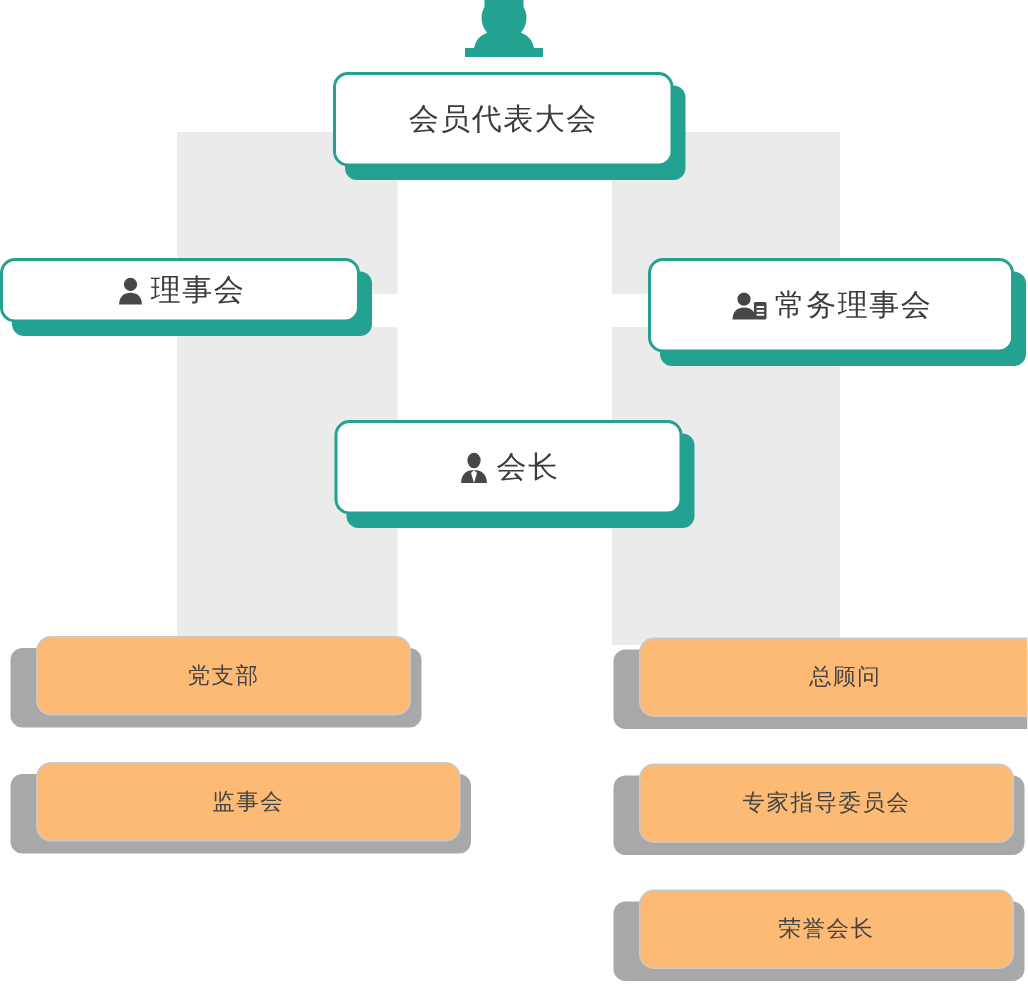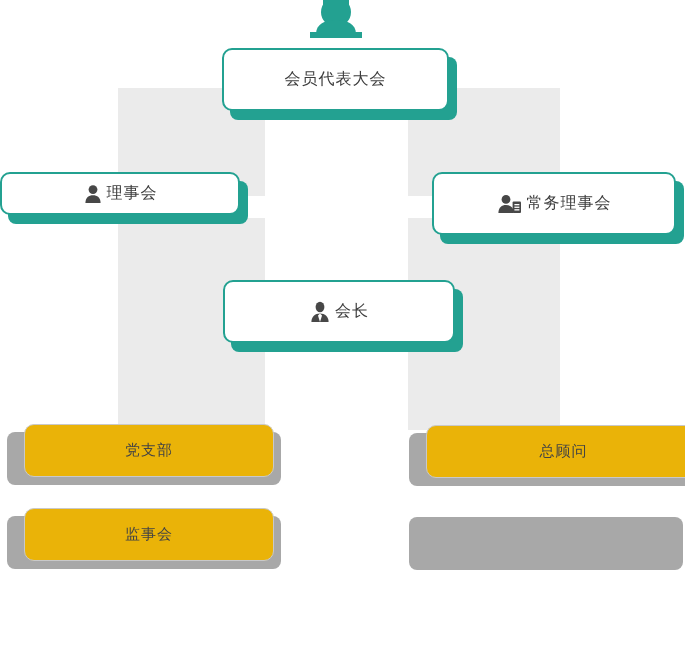--- a/index.html
+++ b/index.html
@@ -55,21 +55,21 @@
     border: 2px solid #23a191;
     border-radius: 10px;
     display: flex;
     align-items: center;
     justify-content: center;
     box-sizing: border-box;
   }
   .node-teal .label,
   .node-grey .label {
     color: #3c3c3c;
-    font-size: 16px;
+    font-size: 20px;
     letter-spacing: 1px;
     white-space: nowrap;
   }
 
   
   .node-grey {
     position: absolute;
   }
   .node-grey .shadow {
     position: absolute;
@@ -79,21 +79,21 @@
     bottom: 0;
     background: #a8a8a8;
     border-radius: 8px;
   }
   .node-grey .face {
     position: absolute;
     left: 0;
     top: 0;
     right: 7px;
     bottom: 8px;
-    background: #eab308;
+    background: #fdba74;
     border: 1px solid #c9c9c9;
     border-radius: 10px;
     display: flex;
     align-items: center;
     justify-content: center;
     box-sizing: border-box;
     margin-left: 24px;
   }
   .node-grey .label {
     font-size: 15px;
@@ -121,21 +121,21 @@
   #top-ornament svg { display: block; }
 
   
   #node-assembly        { left: 222px; top: 48px;  width: 235px; height: 72px; }
   #node-board           { left: 0px;   top: 172px; width: 248px; height: 52px; }
   #node-standing-board  { left: 432px; top: 172px; width: 252px; height: 72px; }
   #node-president       { left: 223px; top: 280px; width: 240px; height: 72px; border-radius: 22px; }
 
   
   #node-party-branch    { left: 0px;   top: 424px; width: 281px; height: 61px; }
-  #node-supervisory     { left: 0px;   top: 508px; width: 281px; height: 61px; }
+  #node-supervisory     { left: 0px;   top: 508px; width: 314px; height: 61px; }
   #node-expert-work     { left: 0px;   top: 592px; width: 281px; height: 61px; }
   #node-chief-advisor   { left: 402px; top: 425px; width: 281px; height: 61px; padding-left: 25px; }
   #node-expert-guide    { left: 402px; top: 509px; width: 281px; height: 61px; }
   #node-honorary        { left: 402px; top: 593px; width: 281px; height: 61px; }
 </style>
 </head>
 <body>
 
 <div id="org-chart">
 
@@ -222,16 +222,25 @@
 
   <div id="node-chief-advisor" class="node-grey">
     <div class="shadow"></div>
     <div class="face">
       <span class="label">总顾问</span>
     </div>
   </div>
 
   <div id="node-expert-guide" class="node-grey">
     <div class="shadow"></div>
-  </div>
-
+    <div class="face">
+      <span class="label">专家指导委员会</span>
+    </div>
+  </div>
+
+  <div id="node-honorary" class="node-grey">
+    <div class="shadow"></div>
+    <div class="face">
+      <span class="label">荣誉会长</span>
+    </div>
+  </div>
 
 </div>
 
 </body></html>

